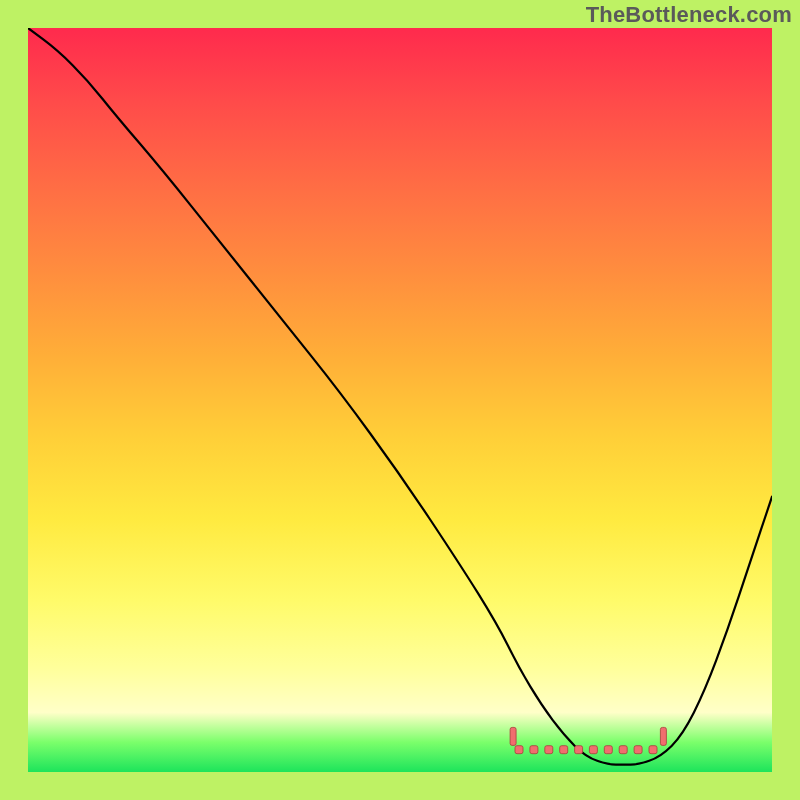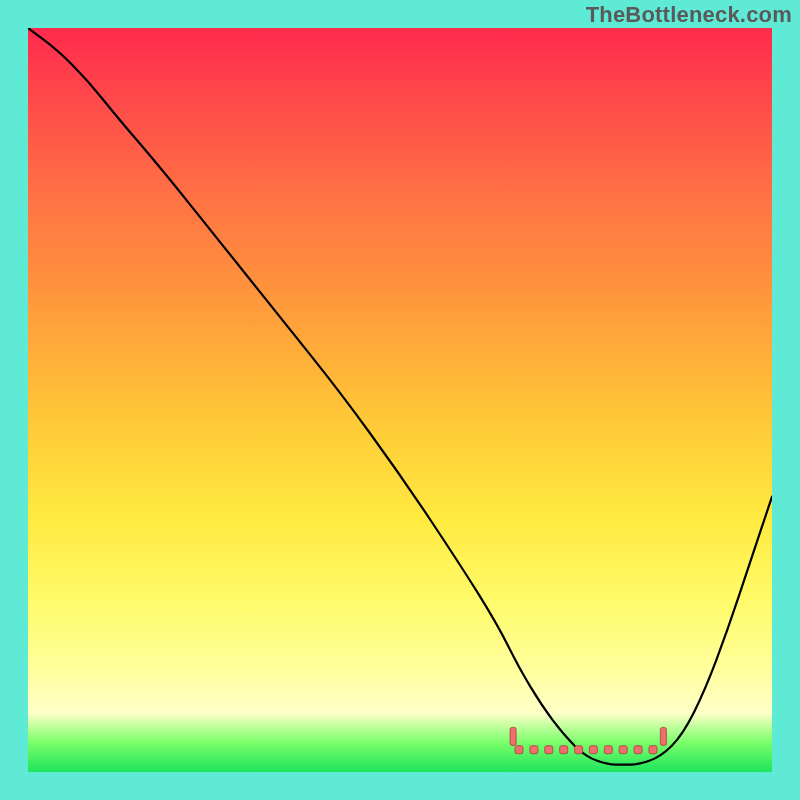--- a/index.html
+++ b/index.html
@@ -8,21 +8,21 @@
     width: 800px;
     height: 800px;
     background: #000000;
     font-family: Arial, Helvetica, sans-serif;
     overflow: hidden;
   }
   .frame {
     position: relative;
     width: 800px;
     height: 800px;
-    background: #5eead4;
+    background: #bef264;
   }
   .watermark {
     position: absolute;
     top: 2px;
     right: 8px;
     color: #5a5a5a;
     font-size: 22px;
     font-weight: 600;
     letter-spacing: 0.2px;
     z-index: 40;

